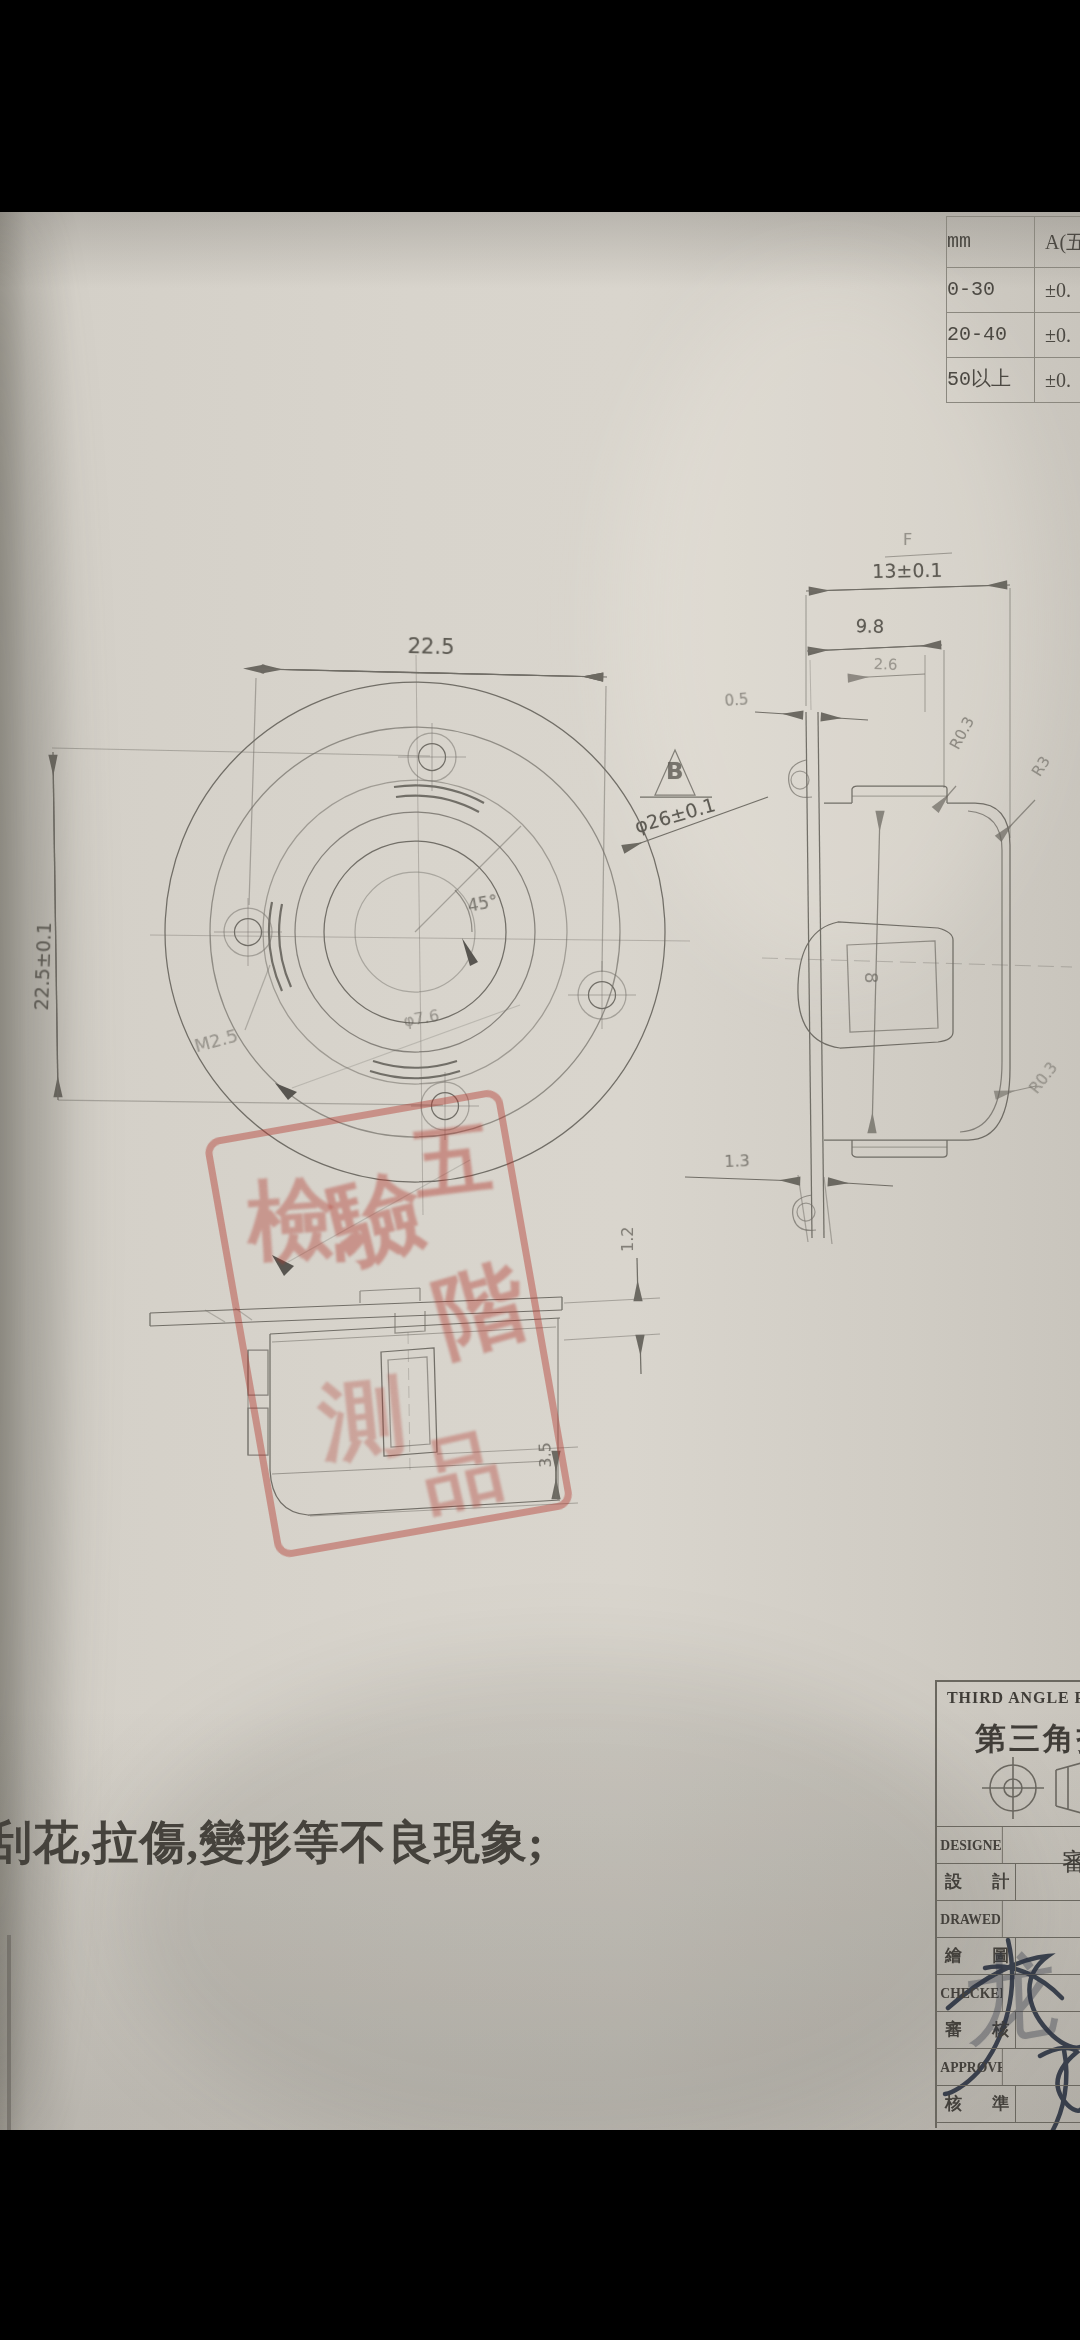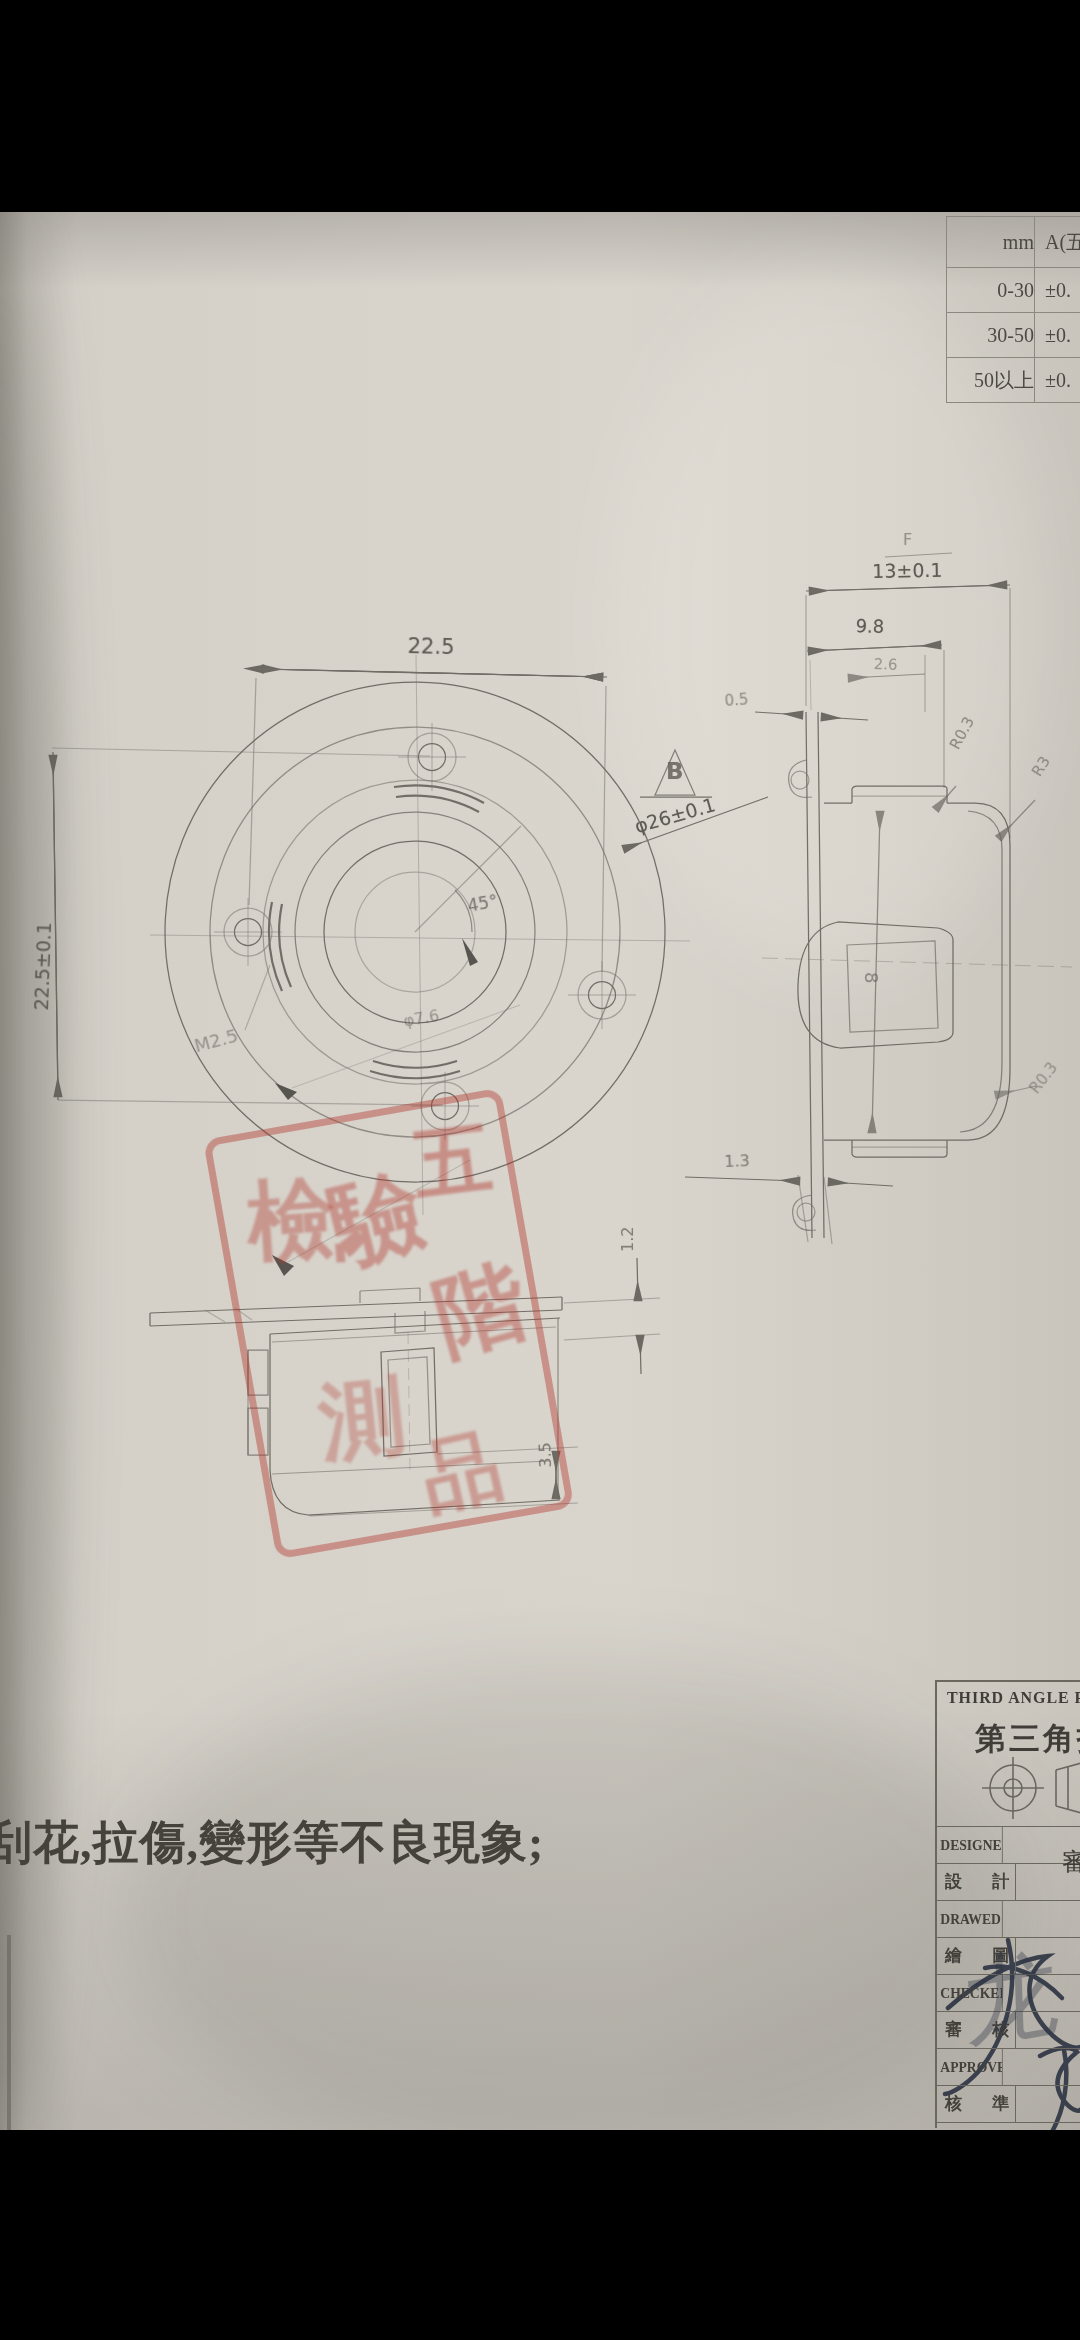--- a/index.html
+++ b/index.html
@@ -14,21 +14,21 @@
   .shade{position:absolute;border-radius:50%;filter:blur(40px);pointer-events:none;}
   svg.lines{position:absolute;left:0;top:0;}
   .dim{position:absolute;color:#5e5b54;white-space:nowrap;transform-origin:left top;
        font-family:"DejaVu Sans",sans-serif;text-shadow:0 0 1px rgba(94,91,84,.35);}
   .serif{font-family:"Liberation Serif",serif;}
   
   #tol-table{position:absolute;left:946px;top:216px;width:240px;color:#4c4943;}
   #tol-table .tr{display:flex;border-top:1.5px solid #8b887f;}
   #tol-table .tr:last-child{border-bottom:1.5px solid #8b887f;}
   #tol-table .c1{width:90px;border-left:1.5px solid #8b887f;border-right:1.5px solid #8b887f;
-                 text-align:right;font-size:20px;font-family:Liberation Serif, serif;}
+                 text-align:left;font-size:20px;font-family:Liberation Mono, monospace;}
   #tol-table .c2{width:146px;padding-left:10px;font-size:20px;font-family:"Liberation Serif",serif;}
   #tol-table .h{height:50px;line-height:50px;}
   #tol-table .r{height:44px;line-height:44px;}
   
   #stamp{position:absolute;left:203px;top:1140px;width:288px;height:412px;
          transform:rotate(-10deg);transform-origin:0 0;
          border:7px solid rgba(178,53,44,.42);border-radius:16px;filter:blur(.6px);}
   .stamp-ch{position:absolute;color:rgba(178,53,44,.5);font-family:"Liberation Serif",serif;
             font-weight:700;filter:blur(1.2px);}
   
@@ -263,21 +263,21 @@
   <div id="tol-table">
     <div class="tr h">
       <div class="c1">mm</div>
       <div class="c2">A(五</div>
     </div>
     <div class="tr r">
       <div class="c1">0-30</div>
       <div class="c2">±0.</div>
     </div>
     <div class="tr r">
-      <div class="c1">30-50</div>
+      <div class="c1">20-40</div>
       <div class="c2">±0.</div>
     </div>
     <div class="tr r">
       <div class="c1">50以上</div>
       <div class="c2">±0.</div>
     </div>
   </div>
 
   <div id="stamp">
     <span class="stamp-ch" style="left:22px;top:28px;font-size:88px;opacity:.75;transform:rotate(6deg);">檢</span>

